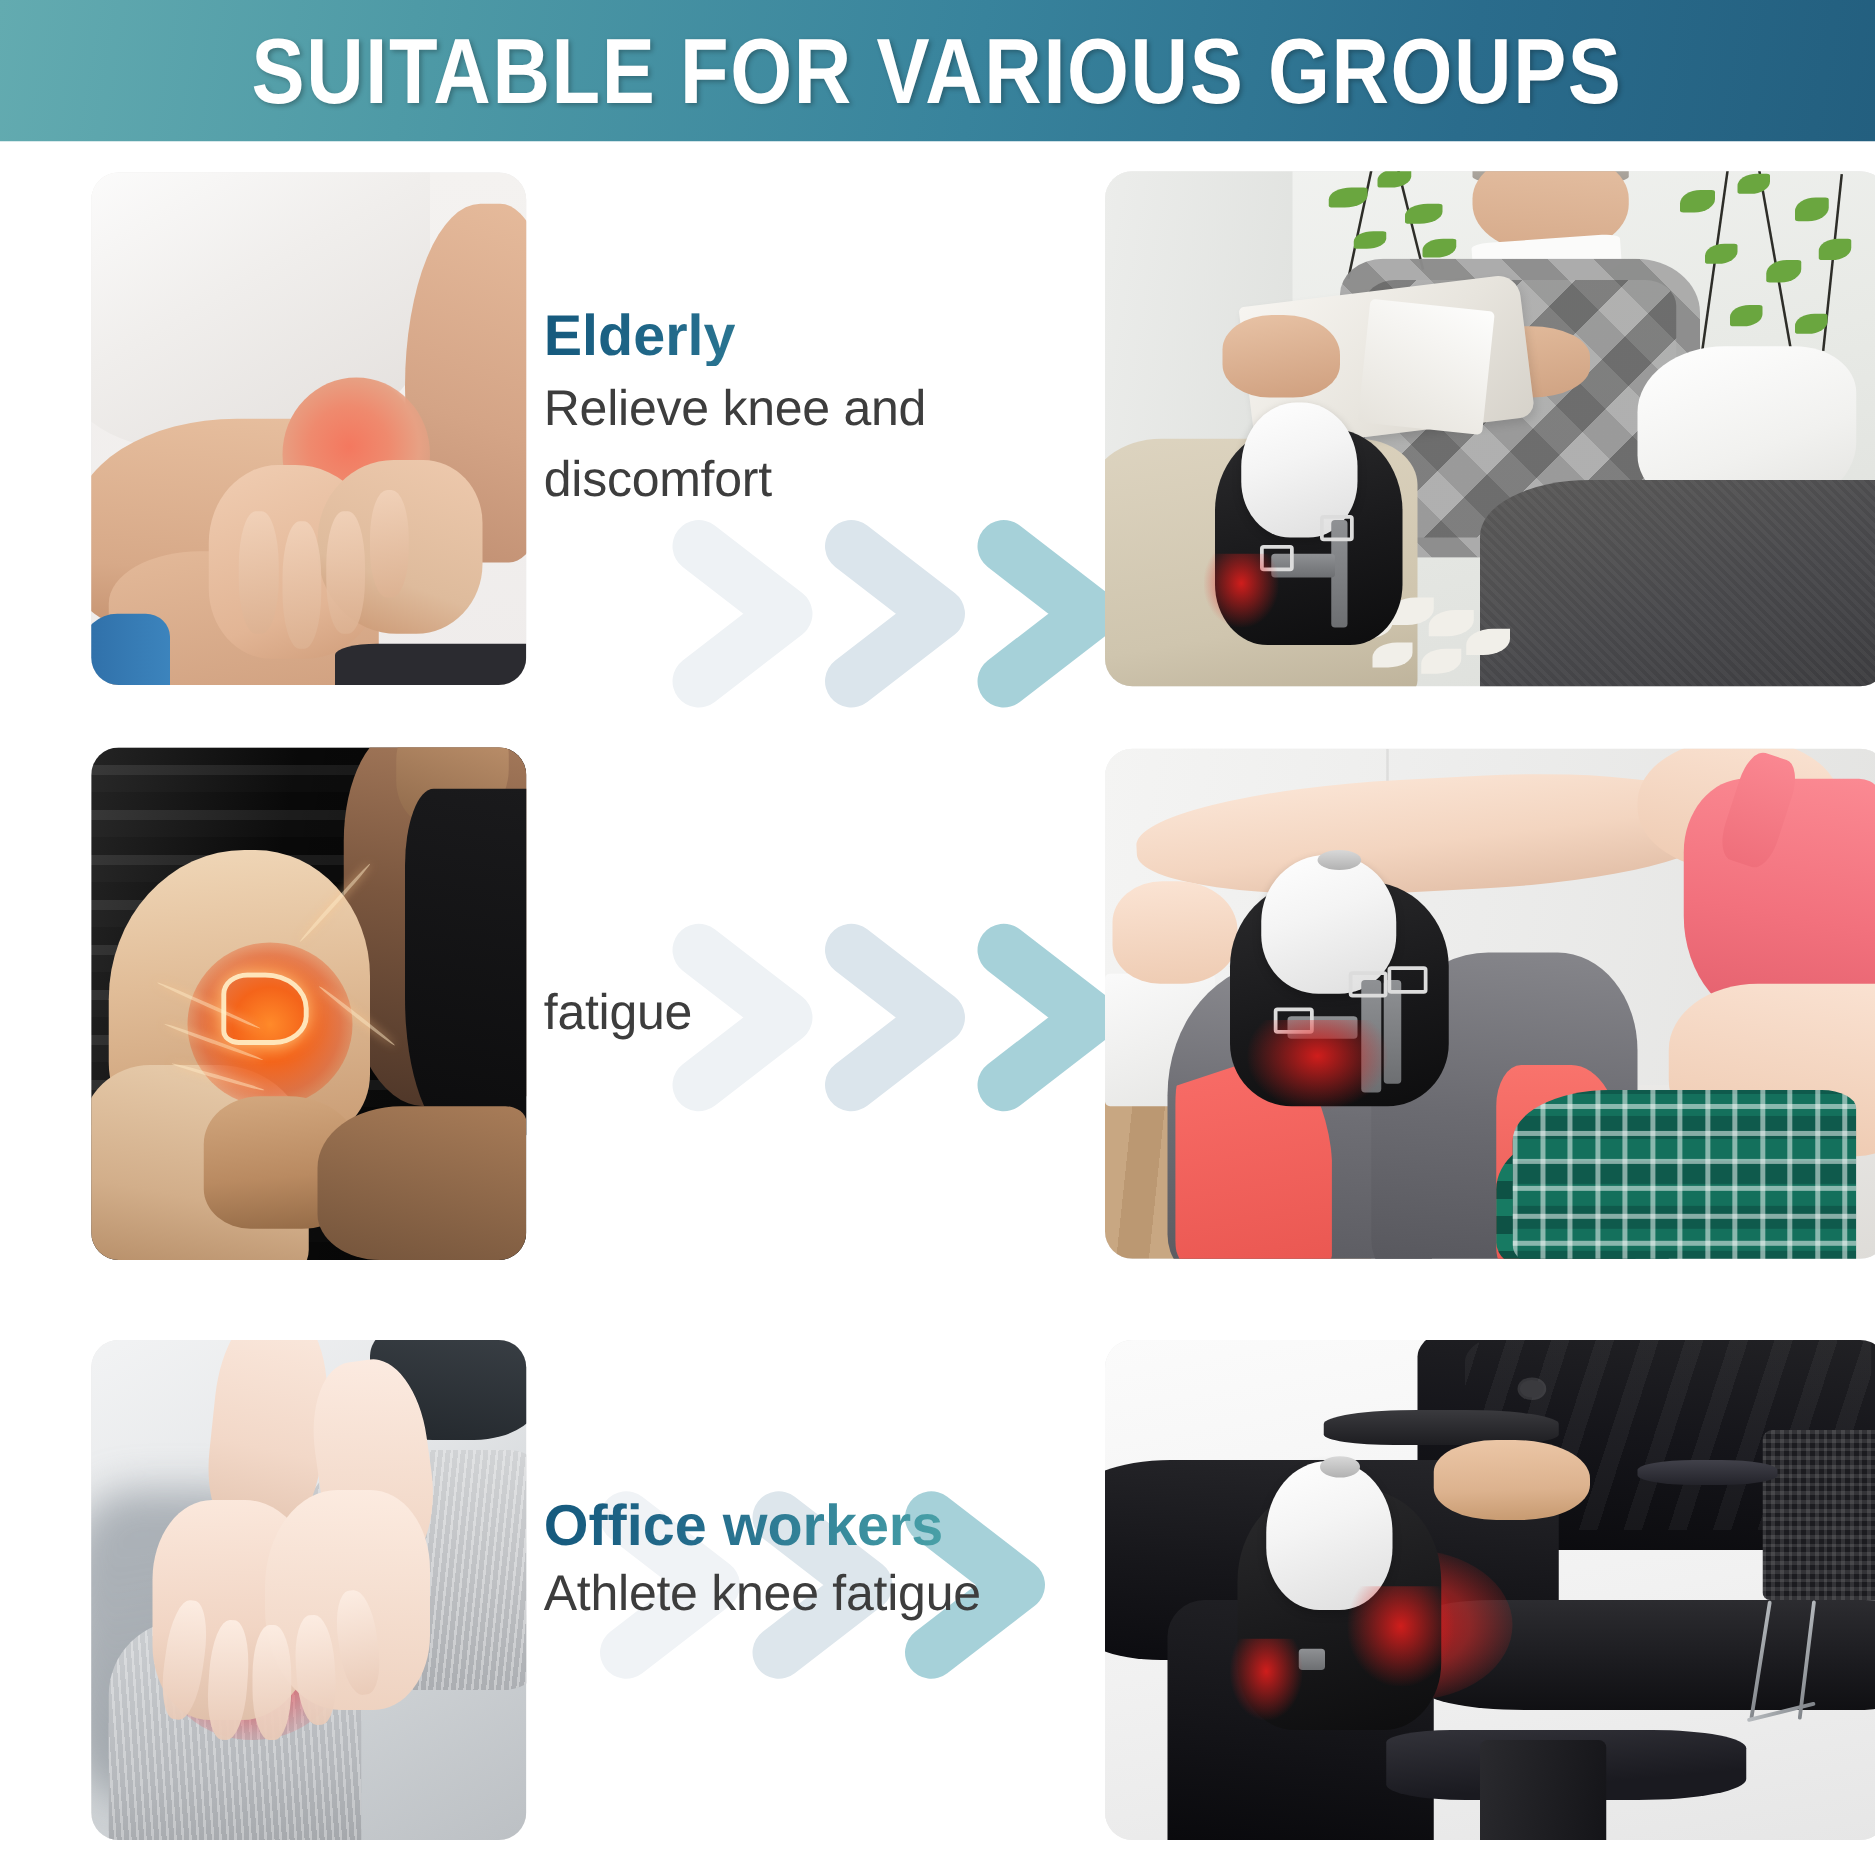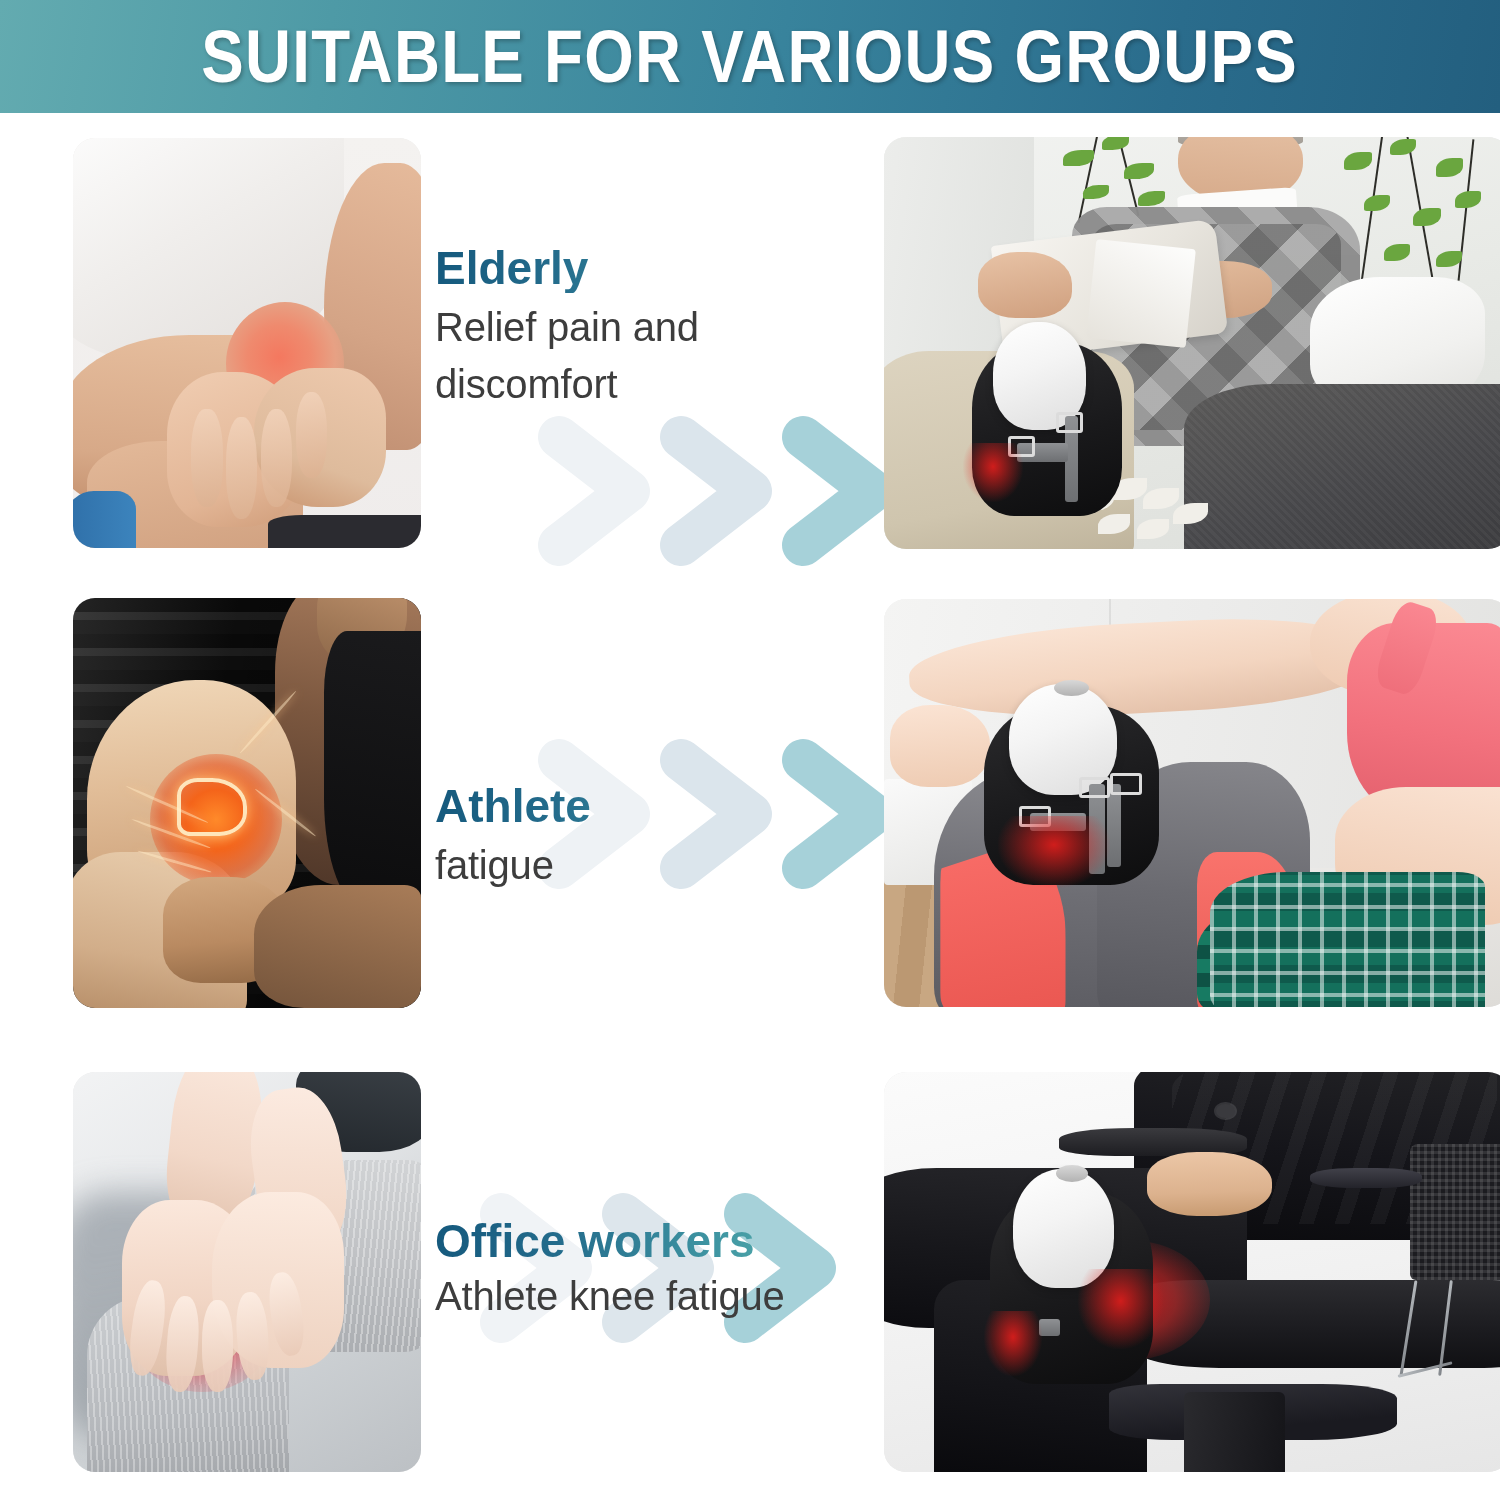--- a/index.html
+++ b/index.html
@@ -55,21 +55,21 @@
   .chev { position:absolute; top:0; }
   .chev svg { display:block; }
   .chev.c1 { left:0px; }
   .chev.c2 { left:122px; }
   .chev.c3 { left:244px; }
 
   
   .textblock { position:absolute; z-index:5; }
   #row-0 .textblock { left:396px; top:107px; width:430px; }
   #row-1 .textblock { left:396px; top:184px; width:430px; }
-  #row-2 .textblock { left:396px; top:145px; width:450px; }
+  #row-2 .textblock { left:396px; top:124px; width:450px; }
 
   .heading {
     font-size:46px; font-weight:bold; line-height:1.06;
     background:linear-gradient(95deg,#15597d 0%,#246c8c 28%,#3f95a2 62%,#6cc4b6 100%);
     -webkit-background-clip:text; background-clip:text;
     -webkit-text-fill-color:transparent; color:transparent;
     white-space:nowrap; margin-bottom:6px;
   }
   .subline {
     font-size:40px; font-weight:300; color:#3d3d3d;
@@ -372,21 +372,21 @@
     </div>
     <div class="chev c3">
       <svg width="150" height="152" viewBox="0 0 150 152">
         <path d="M22 22 L92 76 L22 130" fill="none" stroke="#9ecdd6" opacity="0.92" stroke-width="42" stroke-linecap="round" stroke-linejoin="round"></path>
       </svg>
     </div>
   </div>
 
   <div class="textblock">
     <div class="heading">Elderly</div>
-    <div class="subline">Relief pain and</div>
+    <div class="subline">Relieve knee and</div>
     <div class="subline">discomfort</div>
   </div>
 
   <div class="photo right">
     <div class="p2-bg"></div>
     <div class="p2-wallpanel"></div>
 
     <div class="p2-plant-l">
       <div class="p2-branch" style="left:30%;top:0;width:2px;height:92%;transform:rotate(12deg);"></div>
       <div class="p2-branch" style="left:58%;top:6%;width:2px;height:80%;transform:rotate(-14deg);"></div>
@@ -481,21 +481,20 @@
       </svg>
     </div>
     <div class="chev c3">
       <svg width="150" height="152" viewBox="0 0 150 152">
         <path d="M22 22 L92 76 L22 130" fill="none" stroke="#9ecdd6" opacity="0.92" stroke-width="42" stroke-linecap="round" stroke-linejoin="round"></path>
       </svg>
     </div>
   </div>
 
   <div class="textblock">
-    <div class="heading">Athlete</div>
     <div class="subline">fatigue</div>
   </div>
 
   <div class="photo right">
     <div class="p4-bg"></div>
     <div class="p4-wall"></div>
     <div class="p4-wall-seam"></div>
     <div class="p4-floor"></div>
     <div class="p4-block"></div>
     <div class="p4-arm"></div>

